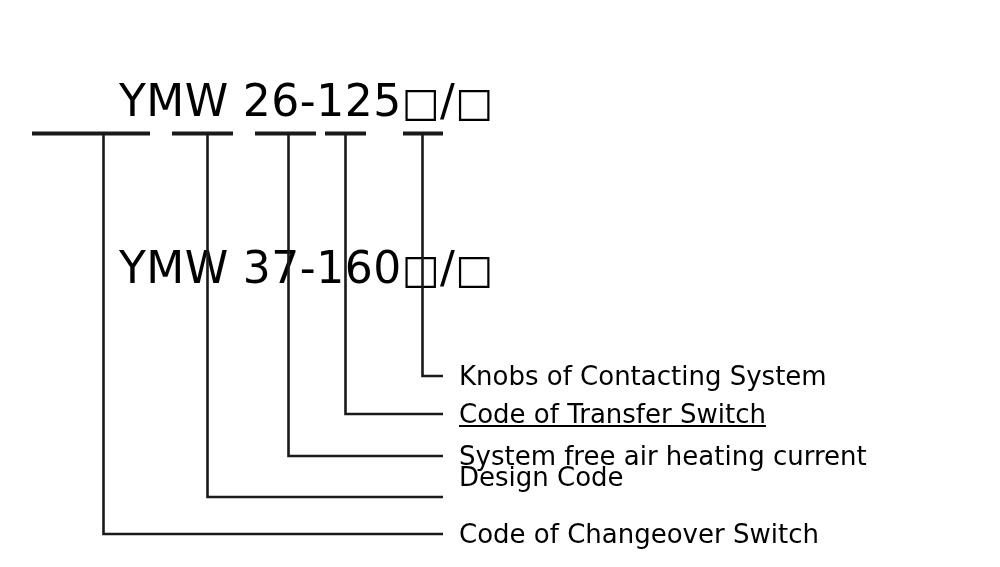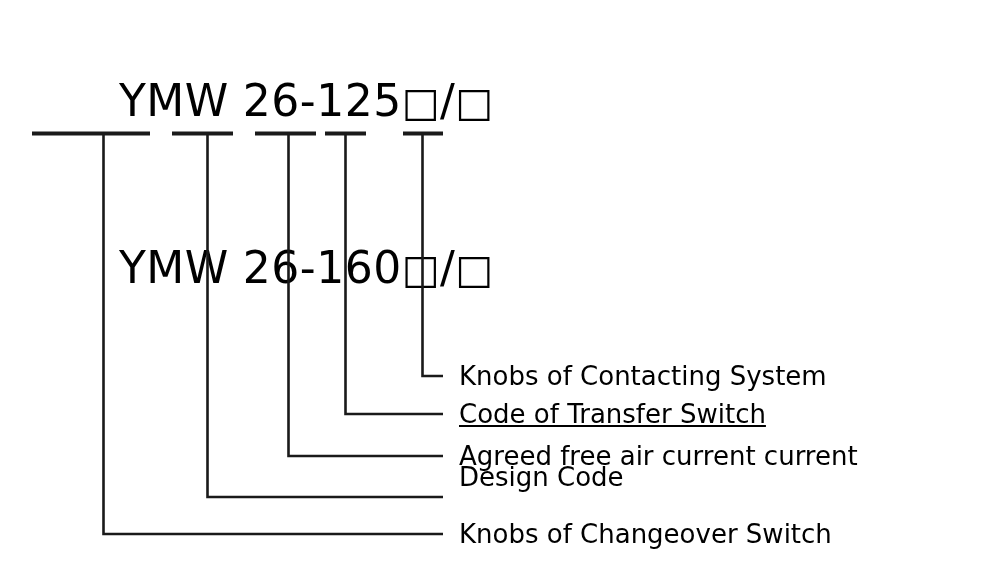--- a/index.html
+++ b/index.html
@@ -74,21 +74,21 @@
 </head>
 <body>
 
 <div id="diagram-root">
 
   <div class="model-block">
     <div class="model-line">
       <span class="seg-brand">YMW</span><span class="seg-gap"> </span><span class="seg-num">26-125</span><span class="seg-box">□</span><span class="seg-slash">/</span><span class="seg-box">□</span>
     </div>
     <div class="model-line">
-      <span class="seg-brand">YMW</span><span class="seg-gap"> </span><span class="seg-num">26-160</span><span class="seg-box">□</span><span class="seg-slash">/</span><span class="seg-box">□</span>
+      <span class="seg-brand">YMW</span><span class="seg-gap"> </span><span class="seg-num">37-160</span><span class="seg-box">□</span><span class="seg-slash">/</span><span class="seg-box">□</span>
     </div>
   </div>
 
   <svg class="lines" viewBox="0 0 1000 567">
     <g stroke="#1a1a1a" fill="none" stroke-linecap="butt">
       <line x1="32" y1="133.5" x2="150" y2="133.5" stroke-width="4"></line>
       <line x1="172" y1="133.5" x2="233" y2="133.5" stroke-width="4"></line>
       <line x1="255" y1="133.5" x2="316" y2="133.5" stroke-width="4"></line>
       <line x1="325" y1="133.5" x2="366" y2="133.5" stroke-width="4"></line>
       <line x1="403" y1="133.5" x2="443" y2="133.5" stroke-width="4"></line>
@@ -97,18 +97,18 @@
       <polyline points="207.5,134 207.5,497 443,497" stroke-width="2.6"></polyline>
       <polyline points="288.5,134 288.5,456 443,456" stroke-width="2.6"></polyline>
       <polyline points="345.5,134 345.5,414 443,414" stroke-width="2.6"></polyline>
       <polyline points="422.5,134 422.5,376 443,376" stroke-width="2.6"></polyline>
     </g>
   </svg>
 
   <div class="labels">
     <div class="label-item l0">Knobs of Contacting System</div>
     <div class="label-item l1">Code of Transfer Switch</div>
-    <div class="label-item l2">Agreed free air current current</div>
+    <div class="label-item l2">System free air heating current</div>
     <div class="label-item l3">Design Code</div>
-    <div class="label-item l4">Knobs of Changeover Switch</div>
+    <div class="label-item l4">Code of Changeover Switch</div>
   </div>
 
 </div>
 
 </body></html>

